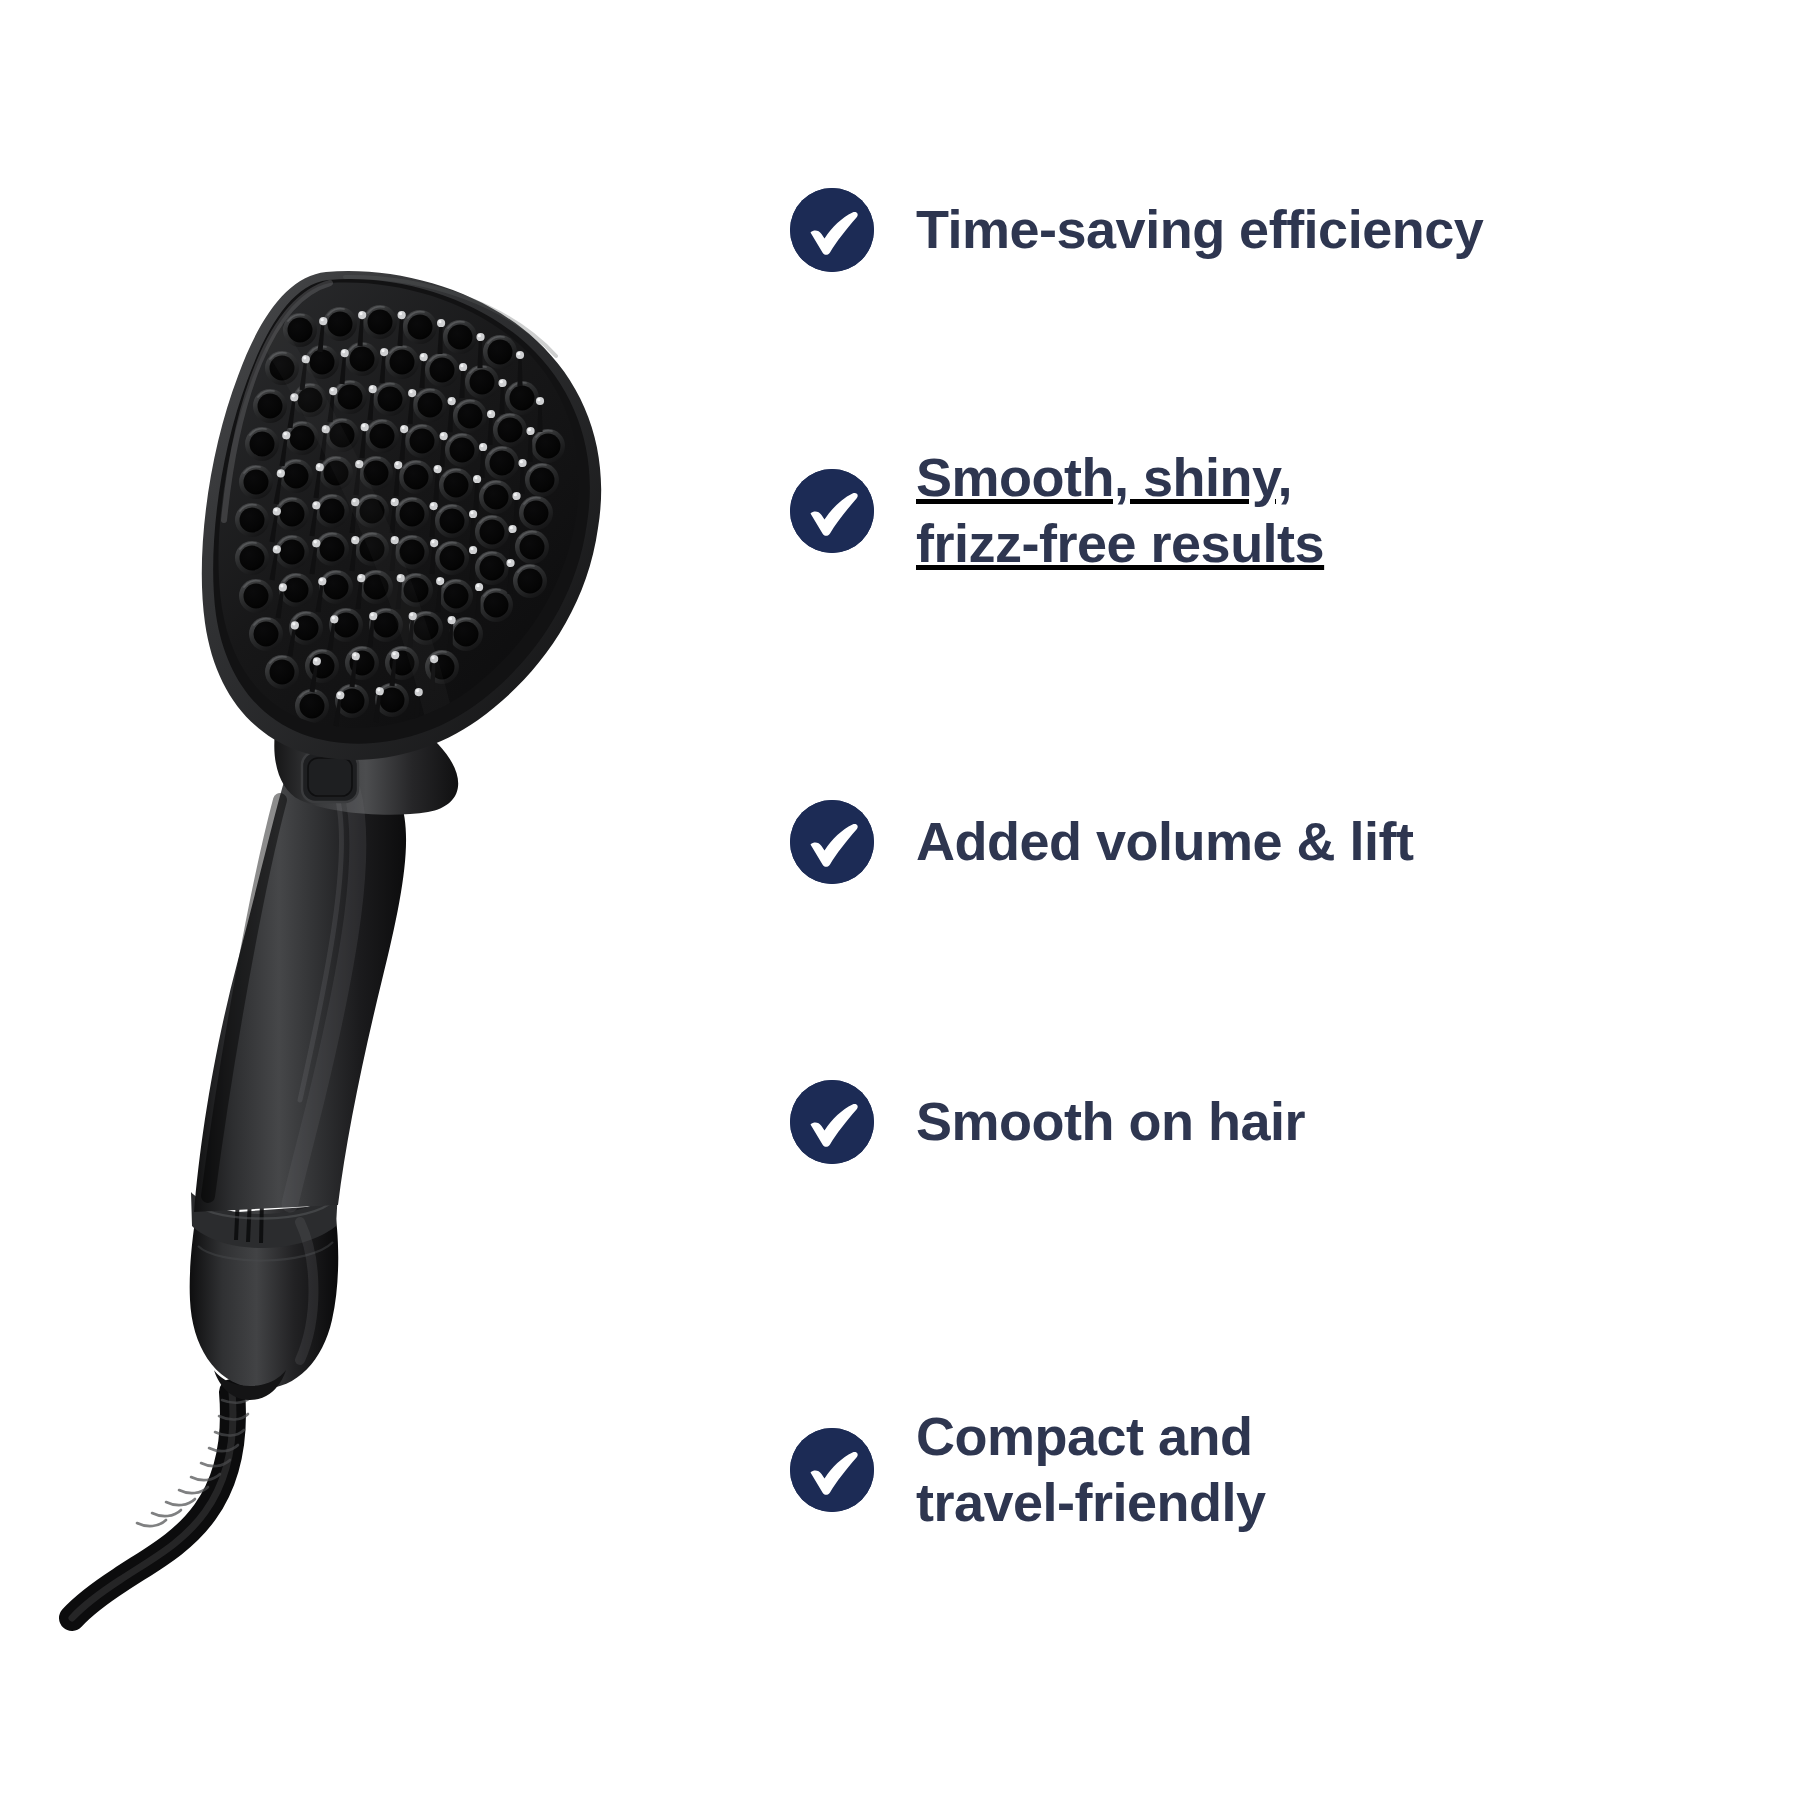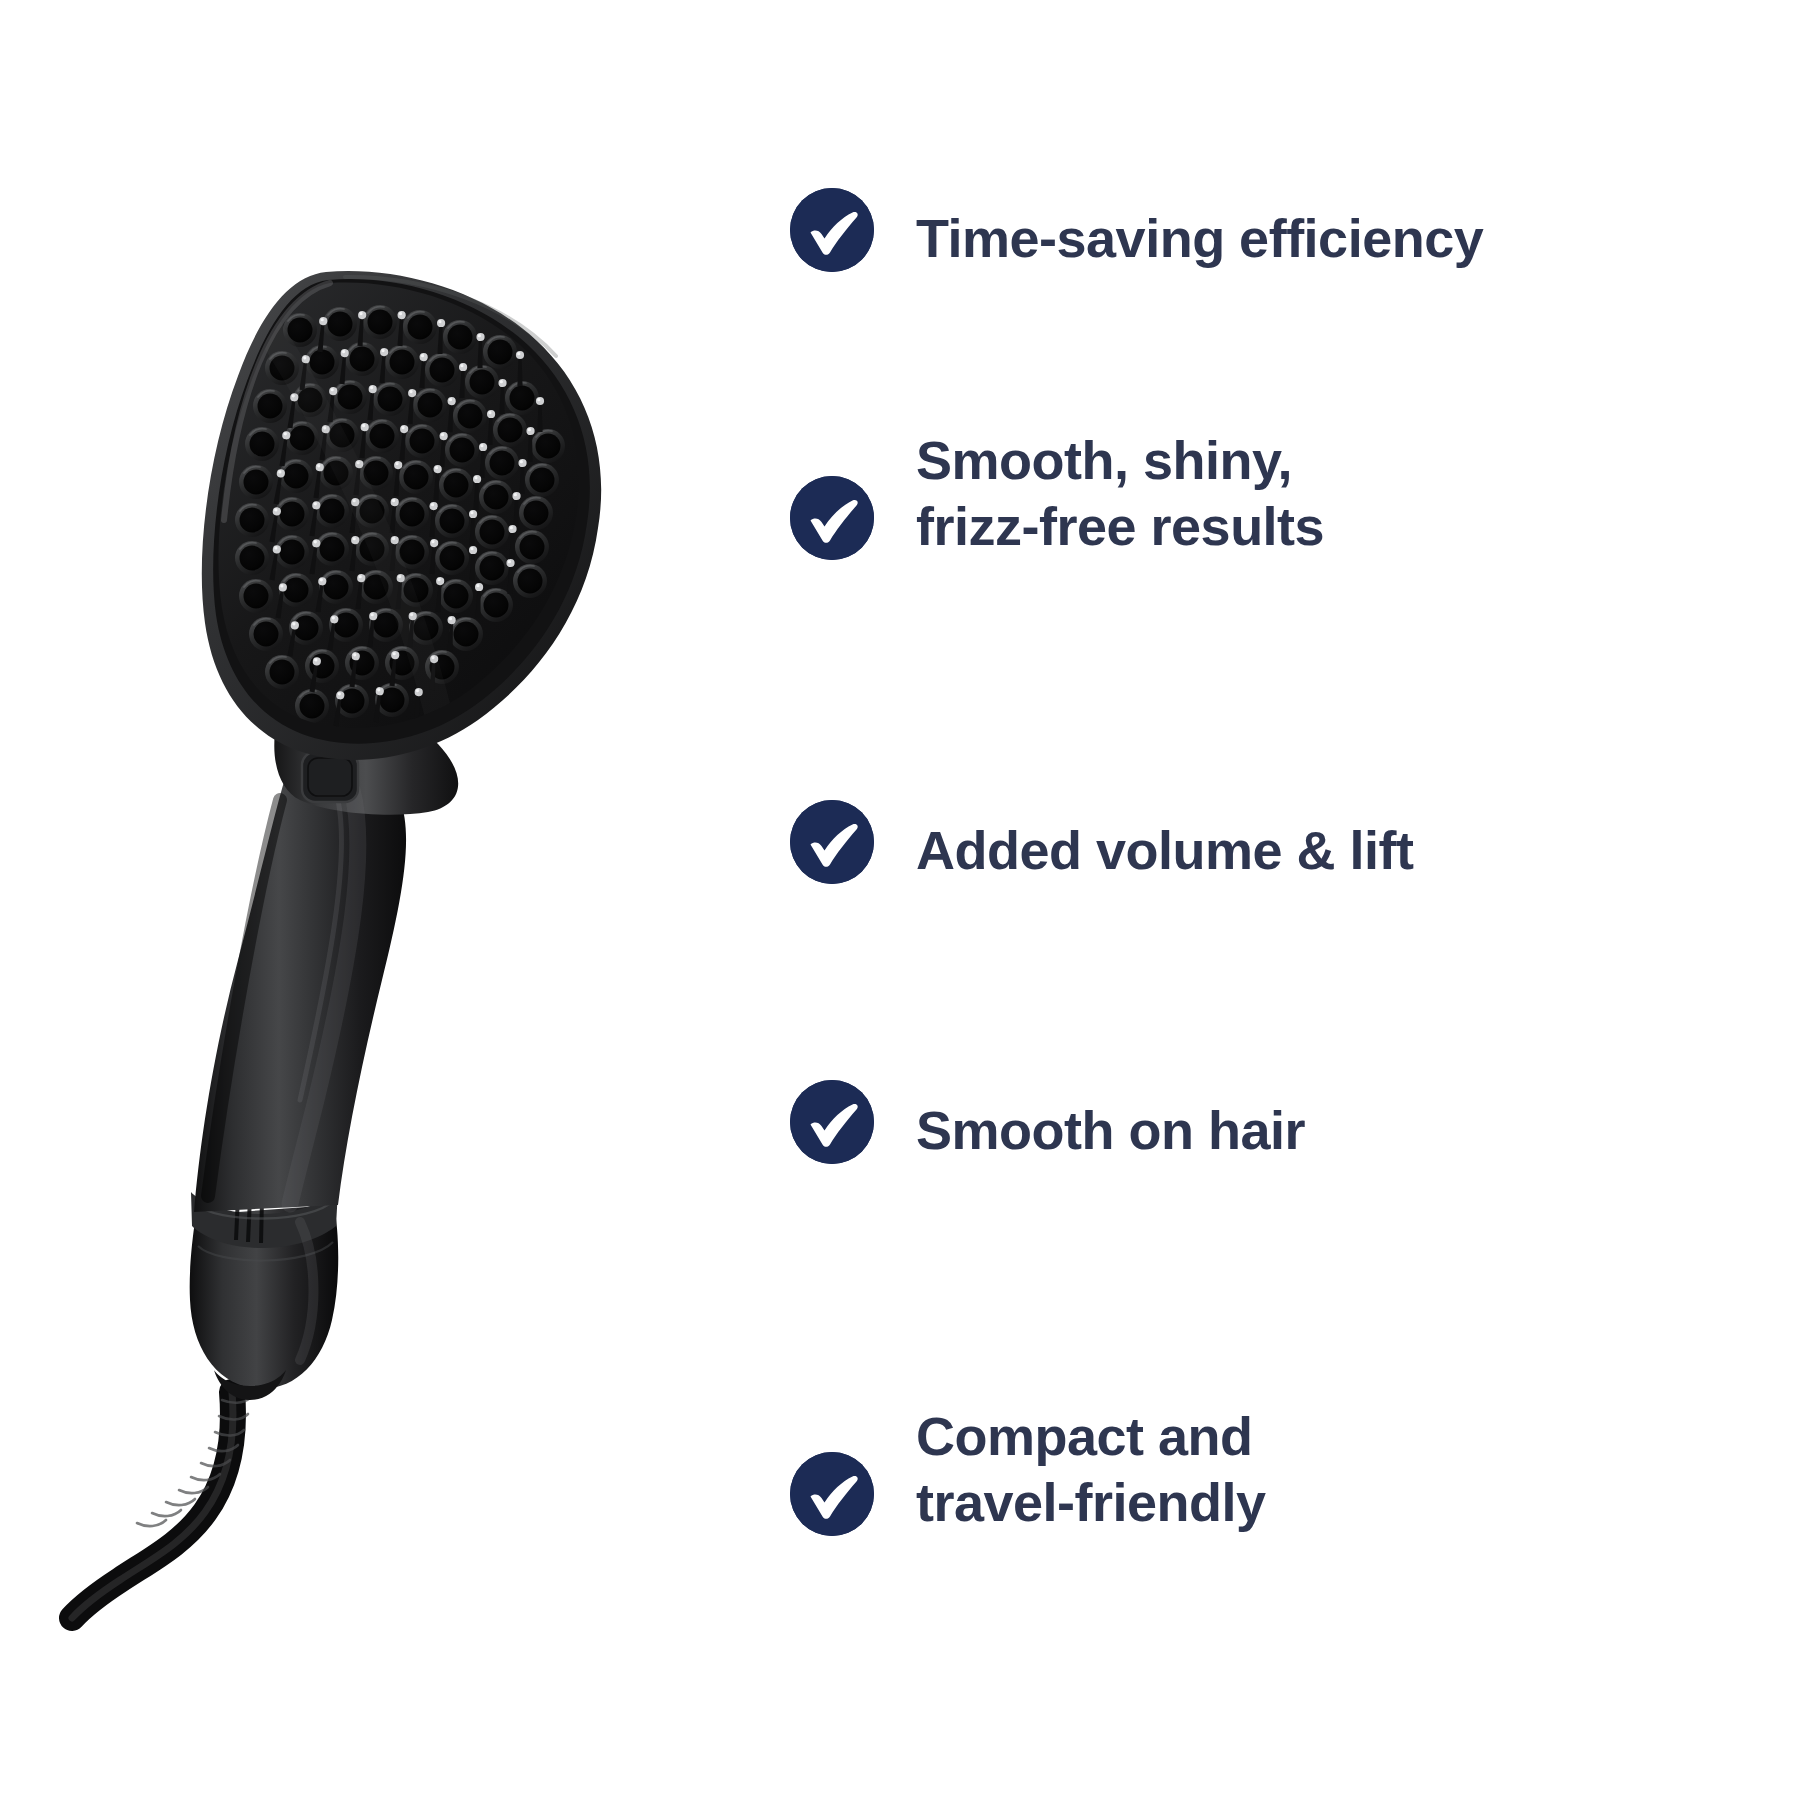--- a/index.html
+++ b/index.html
@@ -41,21 +41,21 @@
     position: absolute;
     left: 790px;
     top: 0;
     width: 1010px;
     height: 1800px;
   }
   .benefit-item {
     position: absolute;
     left: 0;
     display: flex;
-    align-items: flex-end;
+    align-items: center;
     gap: 42px;
     width: 1010px;
   }
   .check-badge {
     position: relative;
     flex: 0 0 auto;
     width: 84px;
     height: 84px;
     border-radius: 50%;
     background: #1c2b55;
@@ -74,21 +74,21 @@
     font-size: 54px;
     font-weight: bold;
     line-height: 1.22;
     letter-spacing: -0.5px;
     color: #2e3650;
     white-space: pre-line;
   }
 
   
   #item-0 { top: 188px; }
-  #item-1 { top: 428px; }
+  #item-1 { top: 445px; text-decoration: underline; }
   #item-2 { top: 800px; }
   #item-3 { top: 1080px; }
   #item-4 { top: 1384px; margin-top: 20px; }
 </style>
 </head>
 <body>
 
 <div id="canvas">
 
   <div id="product-figure">

